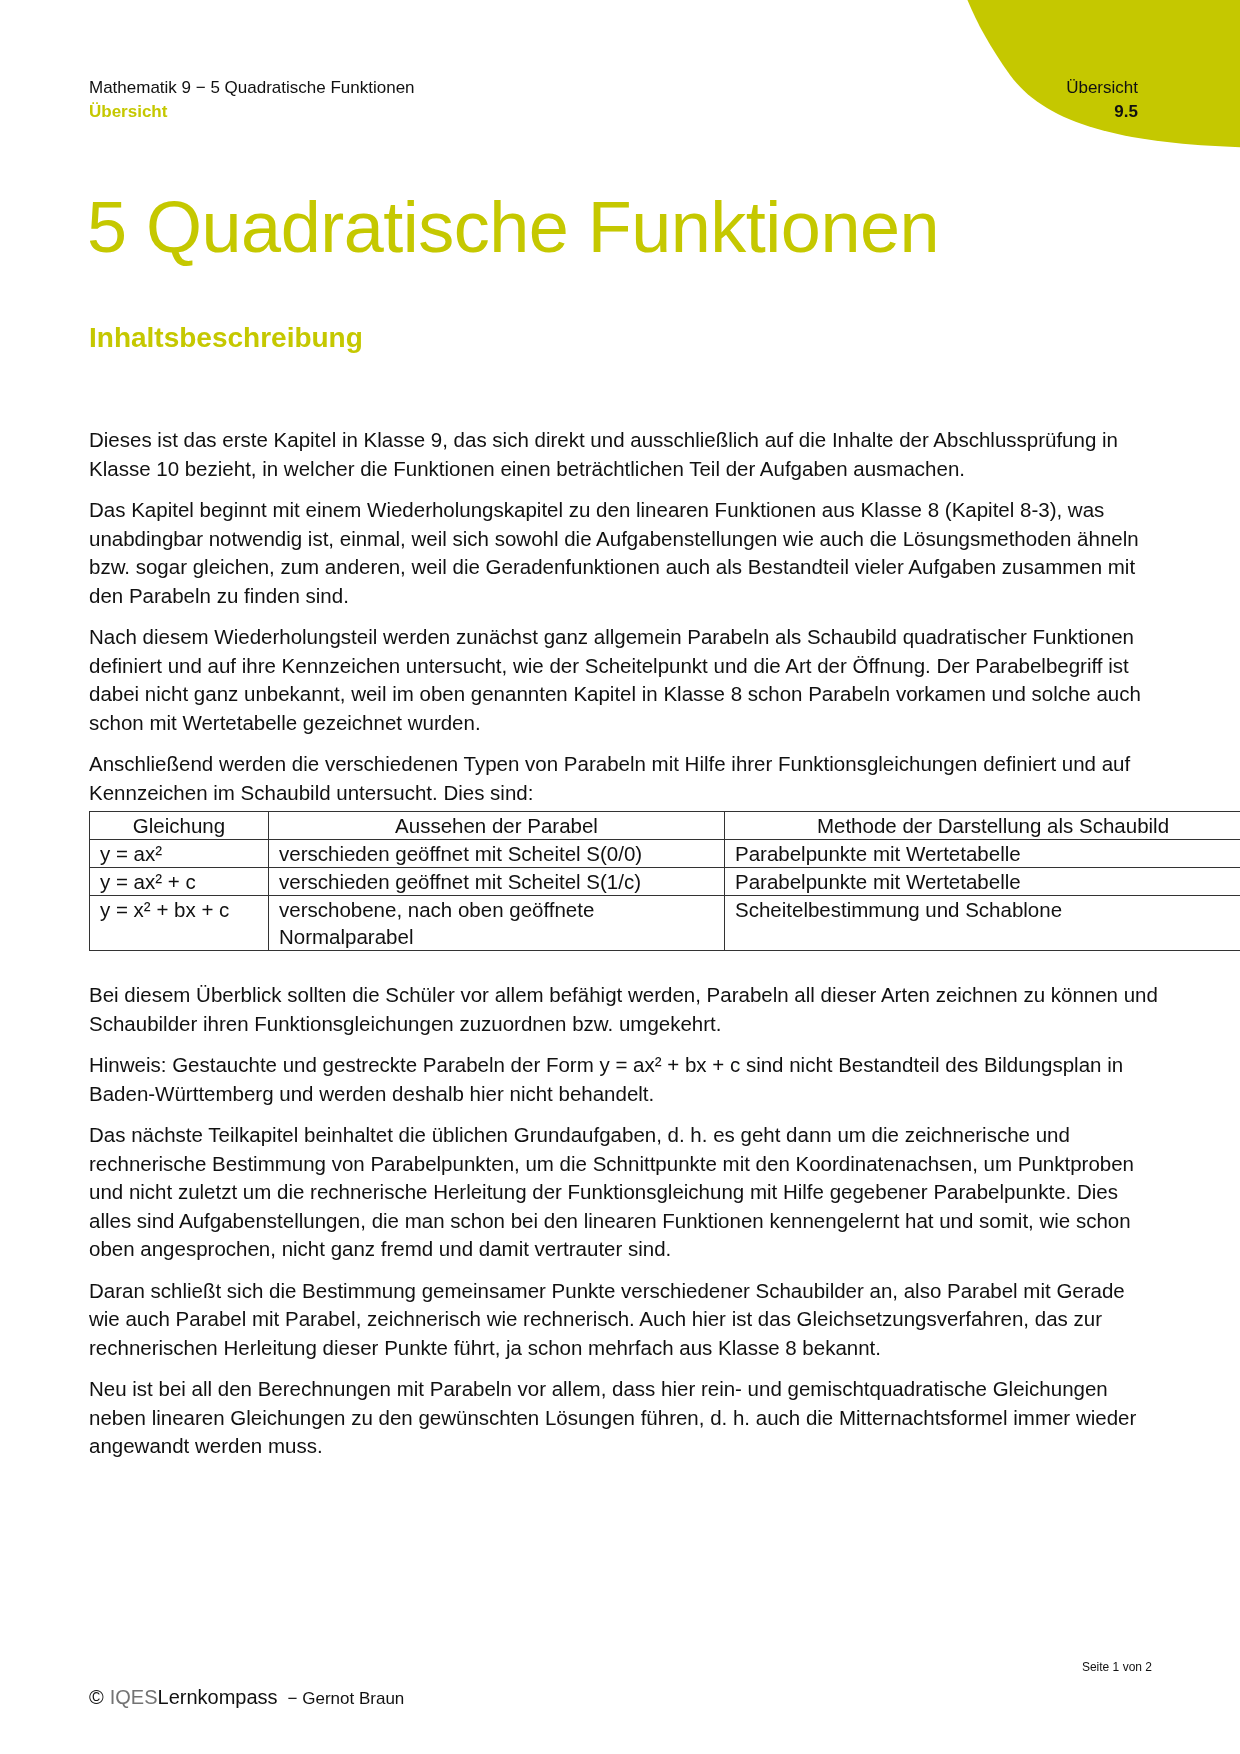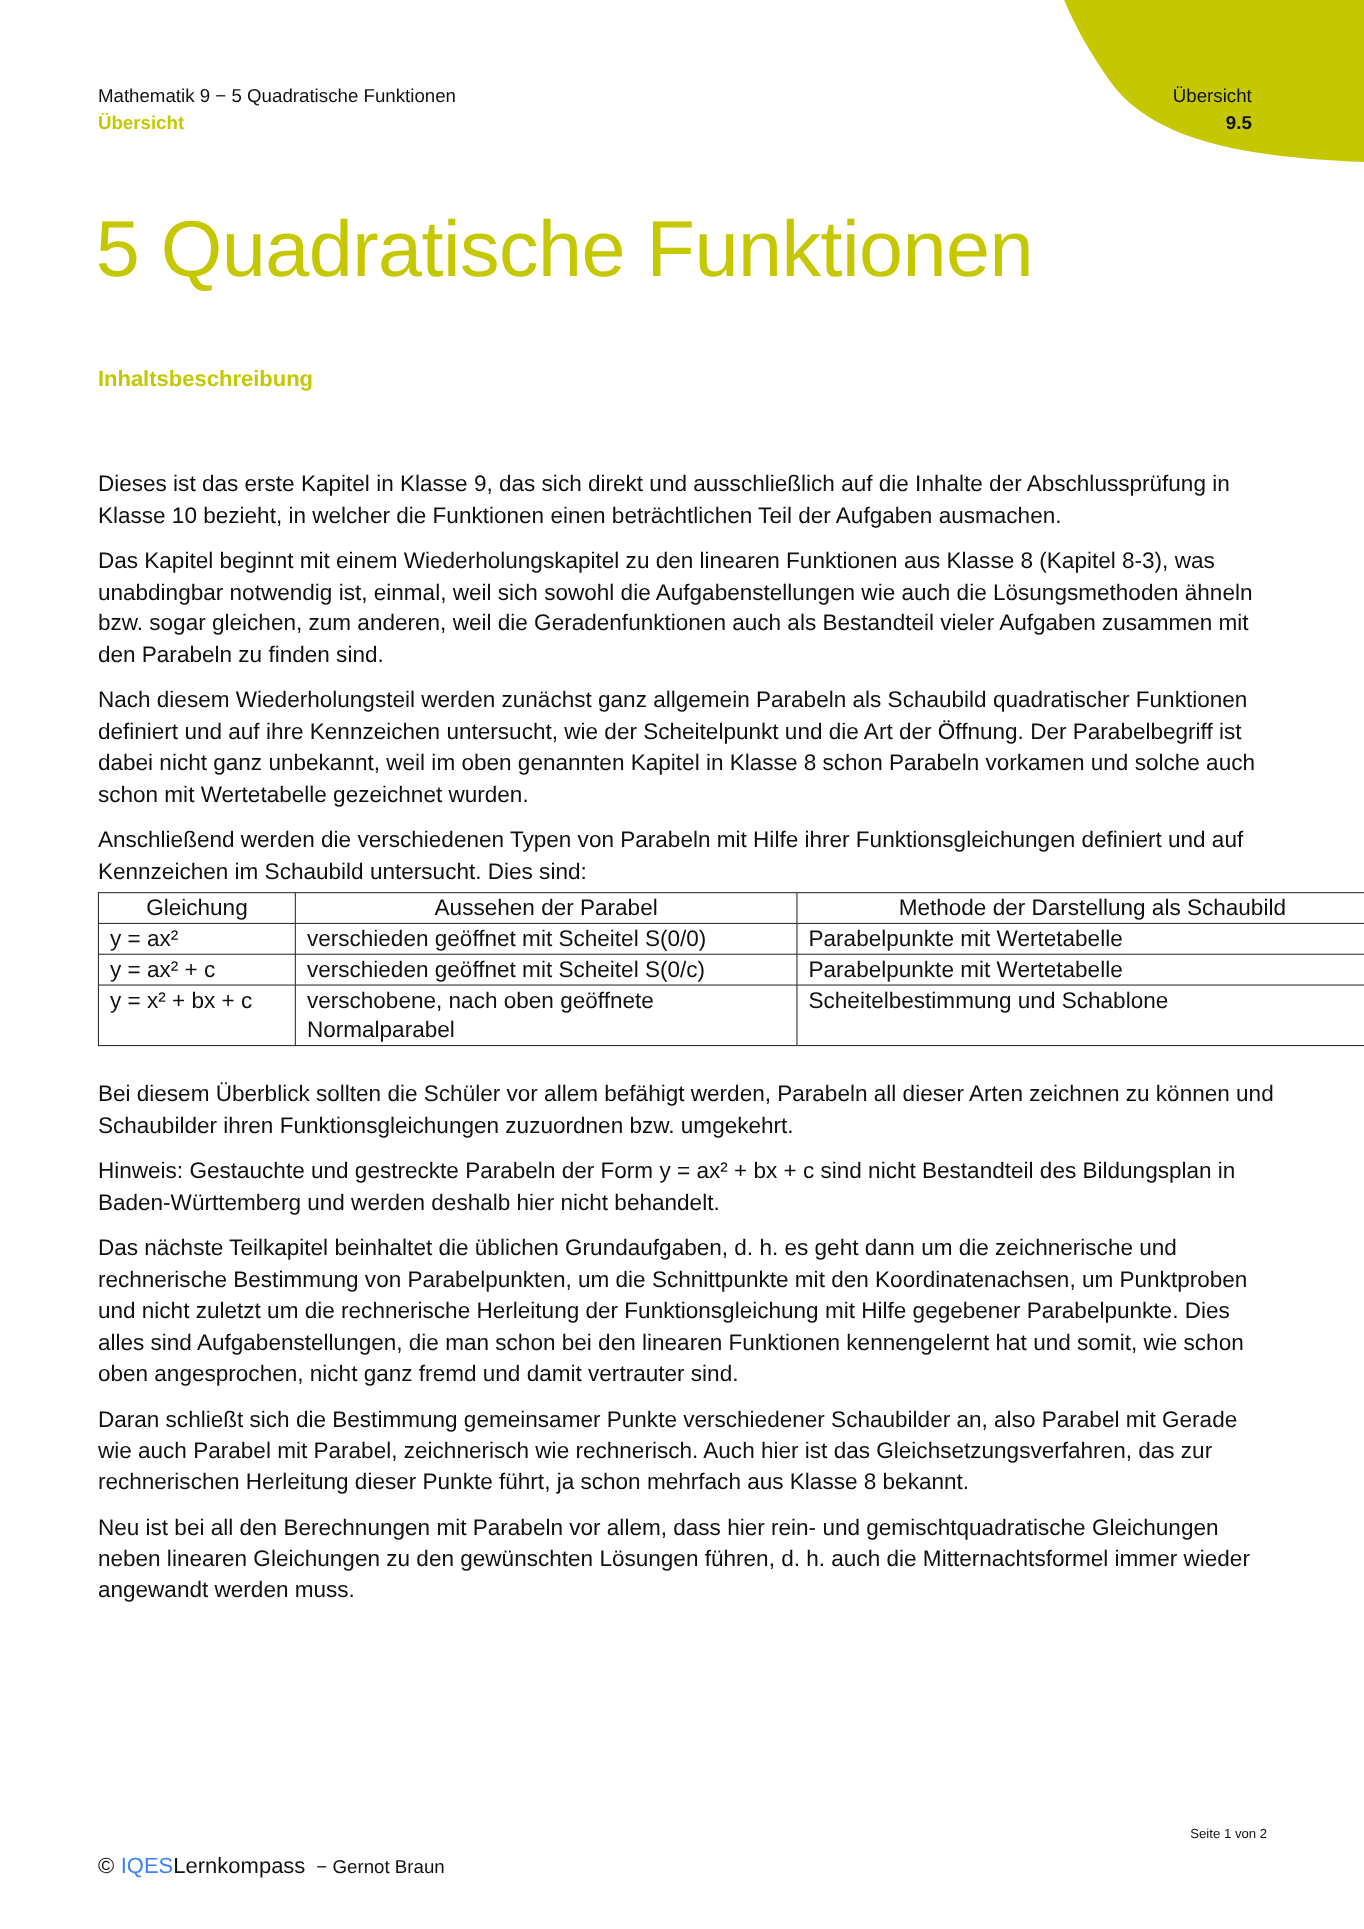--- a/index.html
+++ b/index.html
@@ -4,30 +4,30 @@
 <style>
   html, body { margin: 0; padding: 0; background: #ffffff; }
   body { width: 1240px; height: 1754px; position: relative; overflow: hidden;
          font-family: "Liberation Sans", sans-serif; color: #111; }
   .blob { position: absolute; left: 940px; top: -20px; width: 330px; height: 168px; }
   .hdr-left { position: absolute; left: 89px; top: 76px; font-size: 17px; line-height: 24px; }
   .hdr-left .sub { color: #c5c800; font-weight: bold; }
   .hdr-right { position: absolute; right: 102px; top: 76px; font-size: 17px; line-height: 24px; text-align: right; }
   .hdr-right .num { font-weight: bold; }
   .title { position: absolute; left: 87px; top: 186px; font-size: 72px; color: #c5c800; letter-spacing: -0.5px; white-space: nowrap; }
-  .section { position: absolute; left: 89px; top: 334px; font-size: 20px; font-weight: bold; color: #c5c800; }
+  .section { position: absolute; left: 89px; top: 322px; font-size: 28px; font-weight: bold; color: #c5c800; }
   .content { position: absolute; left: 89px; top: 426px; width: 1070px; font-size: 20.5px; line-height: 28.5px; }
   .content p { margin: 0 0 13px 0; }
   table.types { border-collapse: collapse; width: 1173px; margin: 4px 0 30px 0; font-size: 20.5px; }
   table.types td, table.types th { border: 1.5px solid #333; padding: 0 10px; line-height: 27px; vertical-align: top; font-weight: normal; text-align: left; }
   table.types th { text-align: center; }
   .c1 { width: 158px; } .c2 { width: 435px; }
   .footer-left { position: absolute; left: 89px; top: 1686px; font-size: 17px; display: flex; align-items: baseline; white-space: nowrap; }
   .copy { font-size: 20px; margin-right: 6px; }
-  .iqes { color: #3b82f6; font-size: 20px; }
+  .iqes { color: #737373; font-size: 20px; }
   .lern { font-size: 20px; color: #111; }
   .author { margin-left: 10px; }
   .footer-right { position: absolute; right: 88px; top: 1660px; font-size: 12px; }
 </style>
 </head>
 <body>
 
 <svg class="blob" viewBox="0 0 330 168" preserveAspectRatio="none">
   <path d="M20 0 L330 0 L330 168 C200 166 110 150 70 95 C45 60 30 30 20 0 Z" fill="#c5c800"></path>
 </svg>
@@ -59,21 +59,21 @@
       <th class="c2">Aussehen der Parabel</th>
       <th>Methode der Darstellung als Schaubild</th>
     </tr>
     <tr>
       <td>y = ax²</td>
       <td>verschieden geöffnet mit Scheitel S(0/0)</td>
       <td>Parabelpunkte mit Wertetabelle</td>
     </tr>
     <tr>
       <td>y = ax² + c</td>
-      <td>verschieden geöffnet mit Scheitel S(0/c)</td>
+      <td>verschieden geöffnet mit Scheitel S(1/c)</td>
       <td>Parabelpunkte mit Wertetabelle</td>
     </tr>
     <tr>
       <td>y = x² + bx + c</td>
       <td>verschobene, nach oben geöffnete Normalparabel</td>
       <td>Scheitelbestimmung und Schablone</td>
     </tr>
   </tbody>
     </table>
 

